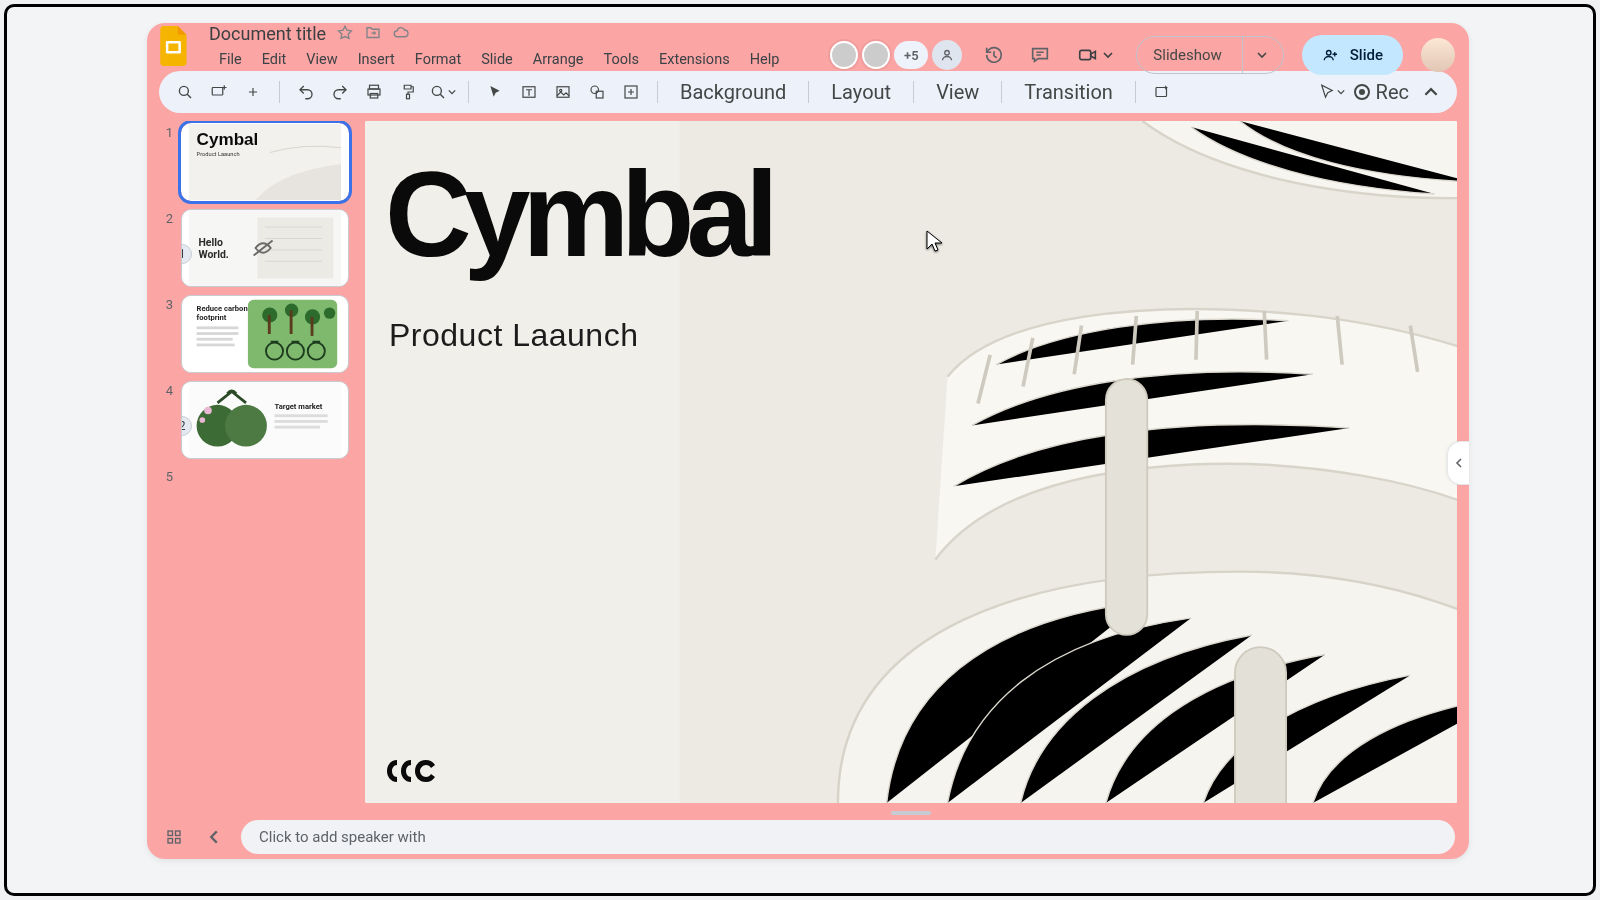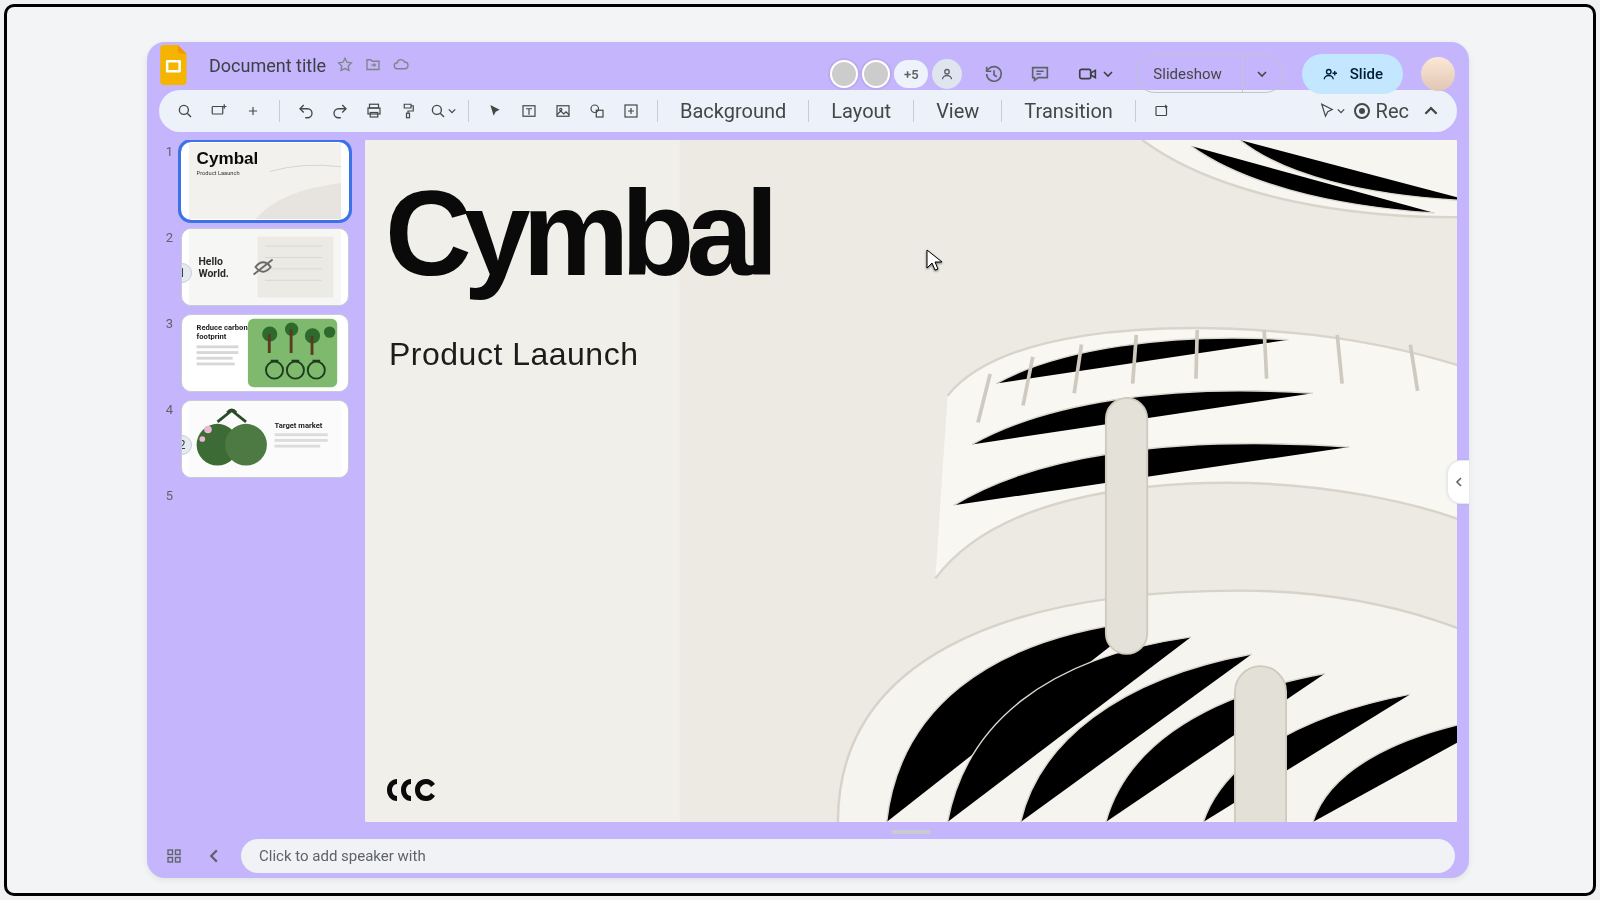--- a/index.html
+++ b/index.html
@@ -1,18 +1,18 @@
 <!DOCTYPE html>
 <html><head>
 <meta charset="utf-8">
 <style>
   html,body{margin:0;padding:0;width:1600px;height:900px;background:#f0f1f3;font-family:'Google Sans',Roboto,Arial,sans-serif;color:#3c4043;overflow:hidden;}
   *{box-sizing:border-box;}
   .frame{position:absolute;inset:4px;border:3px solid #000;border-radius:10px;background:#f3f4f6;}
-  .app{position:absolute;left:140px;top:35px;width:1322px;height:836px;background:#c4b5fd;border-radius:18px;box-shadow:0 2px 6px rgba(0,0,0,.08);display:flex;flex-direction:column;}
+  .app{position:absolute;left:140px;top:16px;width:1322px;height:836px;background:#fca5a5;border-radius:18px;box-shadow:0 2px 6px rgba(0,0,0,.08);display:flex;flex-direction:column;}
   
   .title-row{display:flex;align-items:center;height:36px;padding:10px 14px 0 10px;gap:16px;}
   .logo{width:34px;height:42px;display:flex;align-items:center;justify-content:center;margin-right:2px;}
   .logo svg{width:30px;height:40px;}
   .title-stack{display:flex;flex-direction:column;gap:2px;}
   .doc-row{display:flex;align-items:center;gap:10px;height:22px;}
   .doc-title{font-size:18px;color:#3c4043;font-weight:400;}
   .title-icn{width:18px;height:18px;display:flex;align-items:center;justify-content:center;color:#808488;}
   .menu-row{display:flex;align-items:center;gap:0px;height:22px;margin-top:2px;}
   .menu-item{font-size:14.5px;color:#3c4246;padding:3px 10px;border-radius:4px;cursor:pointer;}
@@ -95,20 +95,32 @@
                 <path d="M10 12h5"></path>
                 <path d="M13 10l2 2-2 2"></path>
               </svg>
             </span>
         <span class="title-icn">
               <svg width="18" height="18" viewBox="0 0 24 24" fill="none" stroke="currentColor" stroke-width="1.8">
                 <path d="M7 17a4 4 0 0 1 0-8 5 5 0 0 1 9.6-1A4.5 4.5 0 0 1 17 17H7z"></path>
               </svg>
             </span>
       </div>
+      <div class="menu-row">
+        <span class="menu-item">File</span>
+        <span class="menu-item">Edit</span>
+        <span class="menu-item">View</span>
+        <span class="menu-item">Insert</span>
+        <span class="menu-item">Format</span>
+        <span class="menu-item">Slide</span>
+        <span class="menu-item">Arrange</span>
+        <span class="menu-item">Tools</span>
+        <span class="menu-item">Extensions</span>
+        <span class="menu-item">Help</span>
+      </div>
     </div>
 
     <div class="right-cluster">
       <div class="avatars">
         <div class="av av1"></div>
         <div class="av av2"></div>
         <div class="more-av">+5</div>
         <div class="lone-av">
               <svg width="18" height="18" viewBox="0 0 24 24" fill="none" stroke="#5f6368" stroke-width="1.8">
                 <circle cx="12" cy="9" r="3"></circle>

